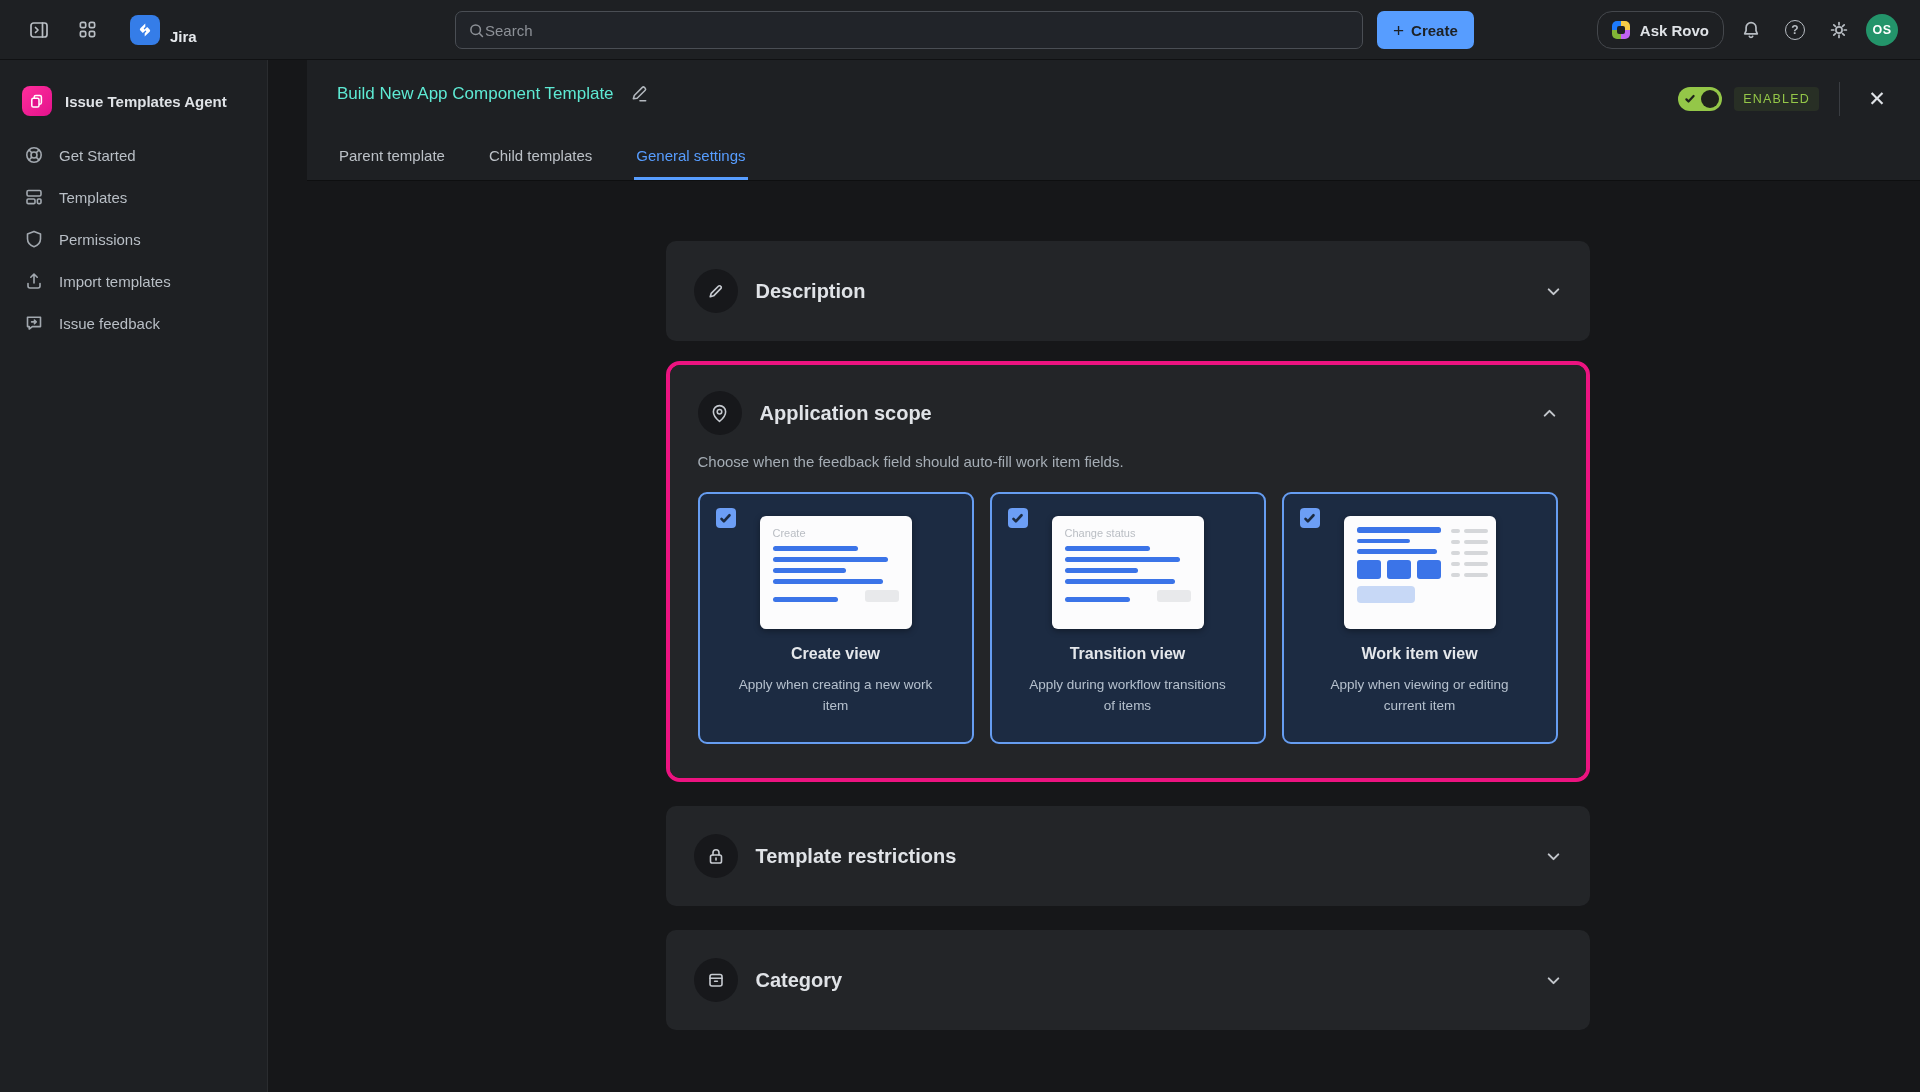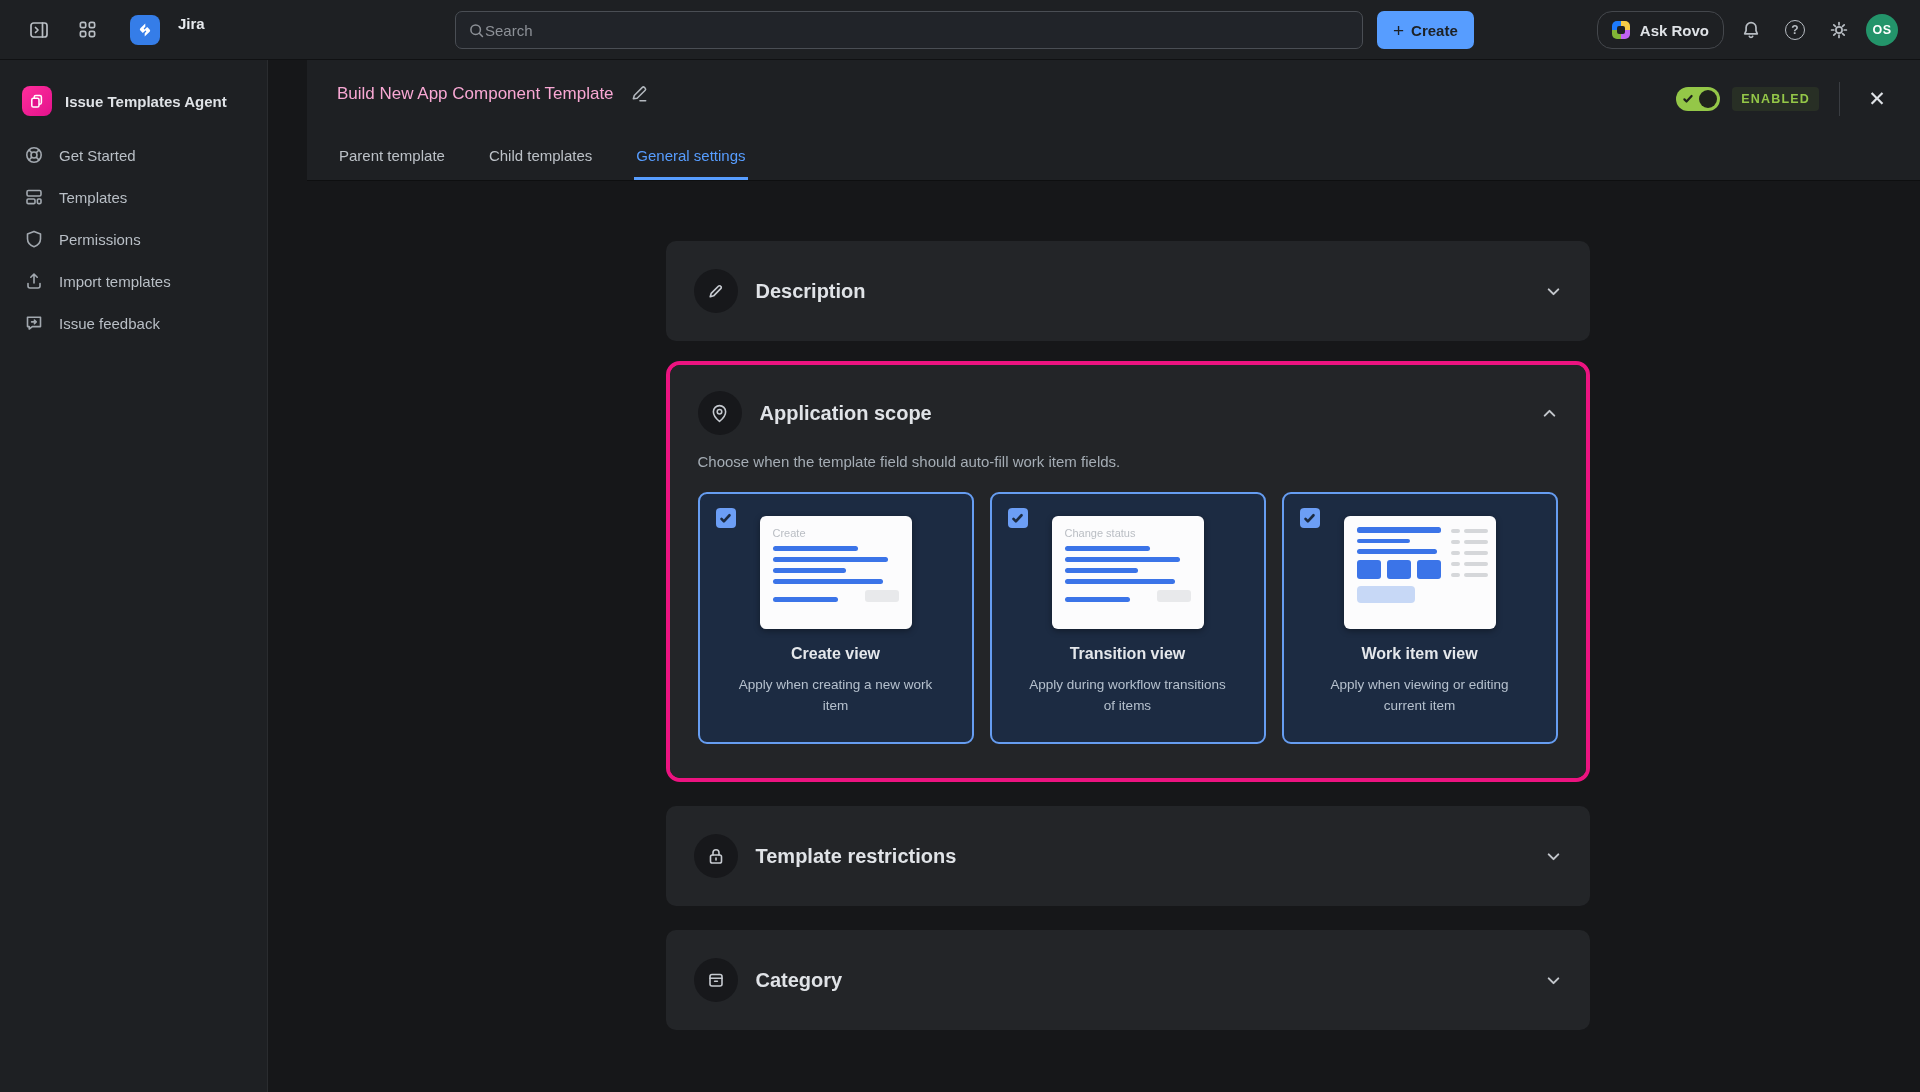--- a/index.html
+++ b/index.html
@@ -16,21 +16,21 @@
   .topbar {
     position:absolute; top:0; left:0; width:1920px; height:60px;
     background:#1E2023; border-bottom:1px solid #101113;
     display:flex; align-items:center; padding:0 22px;
   }
   .icon-btn {
     width:34px; height:34px; border-radius:6px; display:flex;
     align-items:center; justify-content:center; color:#B8BDC3; cursor:pointer;
   }
   .topbar-left { display:flex; align-items:center; gap:14px; }
-  .jira-chip { display:flex; align-items:flex-start; gap:18px; margin-left:12px; cursor:pointer; }
+  .jira-chip { display:flex; align-items:flex-end; gap:10px; margin-left:12px; cursor:pointer; }
   .jira-logo {
     width:30px; height:30px; border-radius:8px; background:#357DE8;
     display:flex; align-items:center; justify-content:center;
   }
   .jira-name { font-size:15px; font-weight:700; color:#E7EAEE; }
 
   .search-wrap {
     position:absolute; left:455px; top:11px; width:908px; height:38px;
     background:#212429; border:1px solid #4A4E54; border-radius:7px;
     display:flex; align-items:center; padding:0 12px; color:#8D9197;
@@ -85,31 +85,31 @@
   }
   .side-item .s-ico { color:#A2A8AF; flex:none; }
 
   
   .main { position:absolute; left:307px; top:60px; right:0; bottom:0; }
   .panel-header {
     height:121px; background:#1E2023; border-bottom:1px solid #0E0F10;
     position:relative; padding:24px 30px 0;
   }
   .title-row { display:flex; align-items:center; gap:16px; }
-  .panel-title { font-size:17px; color:#f9a8d4; }
+  .panel-title { font-size:17px; color:#5eead4; }
   .edit-ico { color:#B3B8BE; cursor:pointer; }
   .tabs { position:absolute; left:30px; bottom:0; display:flex; gap:40px; }
   .tab { font-size:15px; color:#BCC1C7; padding:0 2px 13px; cursor:pointer; border-bottom:3px solid transparent; }
   .tab.active { color:#579DFF; border-bottom-color:#579DFF; font-weight:500; }
   .header-controls { position:absolute; right:26px; top:22px; display:flex; align-items:center; }
   .toggle { width:44px; height:24px; border-radius:12px; background:#94C748; position:relative; cursor:pointer; }
   .toggle .tg-check { position:absolute; left:6px; top:6px; }
   .toggle .knob { position:absolute; right:3px; top:3px; width:18px; height:18px; border-radius:50%; background:#1F221C; }
   .enabled-badge {
-    margin-left:12px; color:#94C748; font-size:12.5px; font-weight:700; letter-spacing:1.2px;
+    margin-left:12px; color:#94C748; font-size:12.5px; font-weight:400; letter-spacing:1.2px;
     background:rgba(148,199,72,.09); padding:5px 9px; border-radius:4px;
   }
   .vdiv { width:1px; height:34px; background:#3A3D42; margin:0 20px; }
   .close-btn { font-size:21px; color:#DFE2E6; cursor:pointer; width:34px; height:34px;
     display:flex; align-items:center; justify-content:center; border-radius:6px; }
 
   
   .content { position:absolute; top:121px; left:0; right:0; bottom:0; background:#161719; overflow:hidden; }
   .column { width:952px; margin:0 auto; padding-top:60px;padding-left:28px; }
 
@@ -374,21 +374,21 @@
               </span>
             </span>
             <span class="sec-title">Application scope</span>
             <span class="chev">
               <svg width="17" height="17" viewBox="0 0 16 16" fill="none" stroke="currentColor" stroke-width="1.9" stroke-linecap="round" stroke-linejoin="round">
                   <path d="M3.5 10L8 5.5 12.5 10"></path>
                 </svg>
             </span>
           </div>
 
-          <p class="scope-sub">Choose when the template field should auto-fill work item fields.</p>
+          <p class="scope-sub">Choose when the feedback field should auto-fill work item fields.</p>
 
           <div class="scope-row">
 
             <div class="opt-card">
               <span class="checkbox">
                 <svg width="13" height="13" viewBox="0 0 12 12" fill="none" stroke="#1C2B42" stroke-width="2.4" stroke-linecap="round" stroke-linejoin="round">
                     <path d="M2.3 6.4l2.2 2.2L9.7 3"></path>
                   </svg>
               </span>
               <div class="illus">

